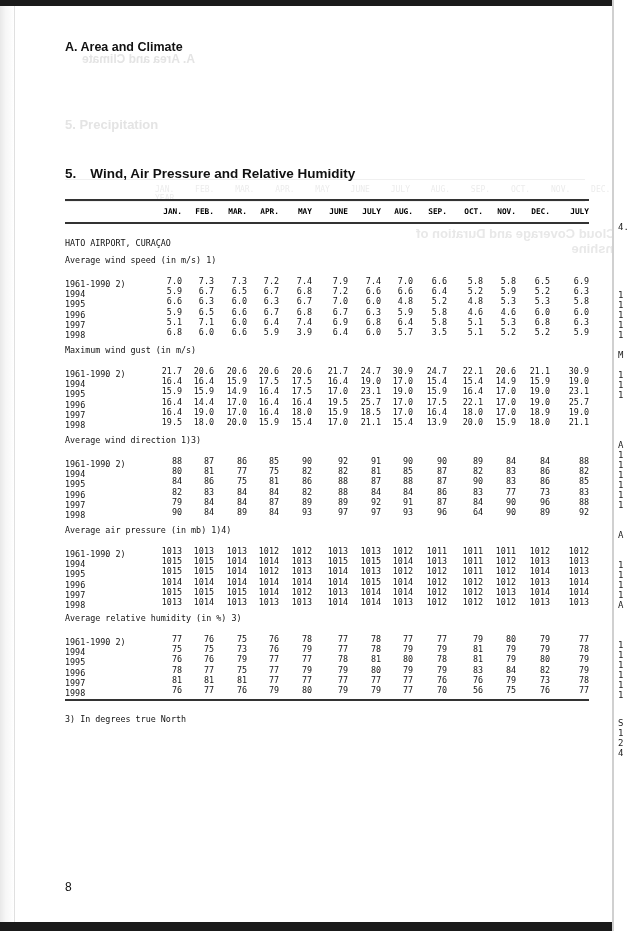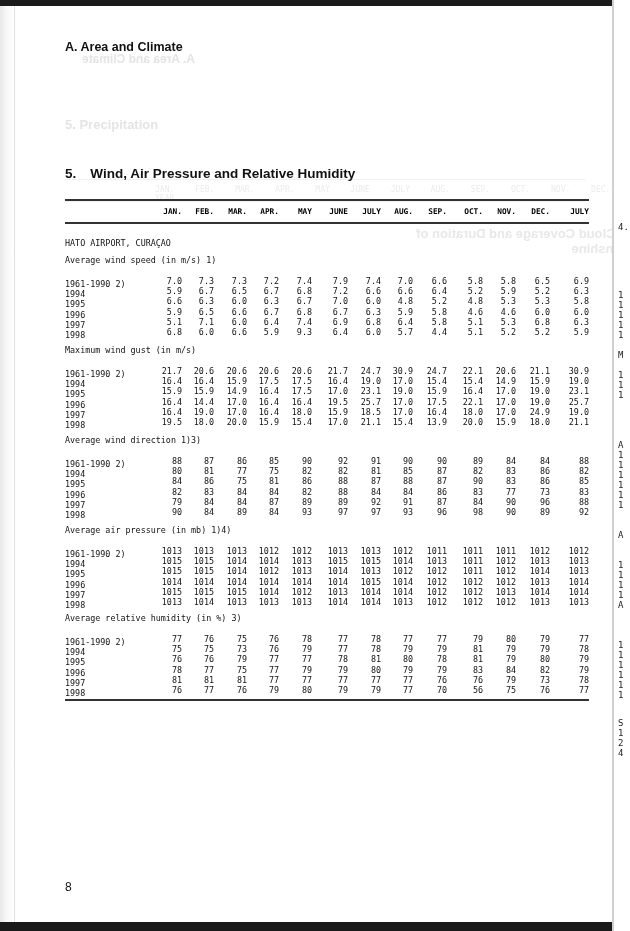--- a/index.html
+++ b/index.html
@@ -217,25 +217,25 @@
       <span class="cell" style="right: 73px;">5.3</span>
       <span class="cell" style="right: 39px;">6.8</span>
       <span class="cell" style="right: 0px;">6.3</span>
     </div>
     <div class="grid" style="top: 327px; height: 10px;">
       <span class="rowlabel" style="top: 3px;">1998</span>
       <span class="cell" style="right: 407px;">6.8</span>
       <span class="cell" style="right: 375px;">6.0</span>
       <span class="cell" style="right: 342px;">6.6</span>
       <span class="cell" style="right: 310px;">5.9</span>
-      <span class="cell" style="right: 277px;">9.3</span>
+      <span class="cell" style="right: 277px;">3.9</span>
       <span class="cell" style="right: 241px;">6.4</span>
       <span class="cell" style="right: 208px;">6.0</span>
       <span class="cell" style="right: 176px;">5.7</span>
-      <span class="cell" style="right: 142px;">4.4</span>
+      <span class="cell" style="right: 142px;">3.5</span>
       <span class="cell" style="right: 106px;">5.1</span>
       <span class="cell" style="right: 73px;">5.2</span>
       <span class="cell" style="right: 39px;">5.2</span>
       <span class="cell" style="right: 0px;">5.9</span>
     </div>
     <div class="label-line" style="top: 345px;">Maximum wind gust (in m/s)</div>
     <div class="grid" style="top: 366px; height: 10px;">
       <span class="rowlabel" style="top: 3px;">1961-1990 2)</span>
       <span class="cell" style="right: 407px;">21.7</span>
       <span class="cell" style="right: 375px;">20.6</span>
@@ -305,21 +305,21 @@
       <span class="cell" style="right: 375px;">19.0</span>
       <span class="cell" style="right: 342px;">17.0</span>
       <span class="cell" style="right: 310px;">16.4</span>
       <span class="cell" style="right: 277px;">18.0</span>
       <span class="cell" style="right: 241px;">15.9</span>
       <span class="cell" style="right: 208px;">18.5</span>
       <span class="cell" style="right: 176px;">17.0</span>
       <span class="cell" style="right: 142px;">16.4</span>
       <span class="cell" style="right: 106px;">18.0</span>
       <span class="cell" style="right: 73px;">17.0</span>
-      <span class="cell" style="right: 39px;">24.9</span>
+      <span class="cell" style="right: 39px;">18.9</span>
       <span class="cell" style="right: 0px;">19.0</span>
     </div>
     <div class="grid" style="top: 417px; height: 10px;">
       <span class="rowlabel" style="top: 3px;">1998</span>
       <span class="cell" style="right: 407px;">19.5</span>
       <span class="cell" style="right: 375px;">18.0</span>
       <span class="cell" style="right: 342px;">20.0</span>
       <span class="cell" style="right: 310px;">15.9</span>
       <span class="cell" style="right: 277px;">15.4</span>
       <span class="cell" style="right: 241px;">17.0</span>
@@ -416,21 +416,21 @@
       <span class="rowlabel" style="top: 3px;">1998</span>
       <span class="cell" style="right: 407px;">90</span>
       <span class="cell" style="right: 375px;">84</span>
       <span class="cell" style="right: 342px;">89</span>
       <span class="cell" style="right: 310px;">84</span>
       <span class="cell" style="right: 277px;">93</span>
       <span class="cell" style="right: 241px;">97</span>
       <span class="cell" style="right: 208px;">97</span>
       <span class="cell" style="right: 176px;">93</span>
       <span class="cell" style="right: 142px;">96</span>
-      <span class="cell" style="right: 106px;">98</span>
+      <span class="cell" style="right: 106px;">64</span>
       <span class="cell" style="right: 73px;">90</span>
       <span class="cell" style="right: 39px;">89</span>
       <span class="cell" style="right: 0px;">92</span>
     </div>
     <div class="label-line" style="top: 525px;">Average air pressure (in mb) 1)4)</div>
     <div class="grid" style="top: 546px; height: 10px;">
       <span class="rowlabel" style="top: 3px;">1961-1990 2)</span>
       <span class="cell" style="right: 407px;">1013</span>
       <span class="cell" style="right: 375px;">1013</span>
       <span class="cell" style="right: 342px;">1013</span>
@@ -620,15 +620,16 @@
       <span class="cell" style="right: 106px;">56</span>
       <span class="cell" style="right: 73px;">75</span>
       <span class="cell" style="right: 39px;">76</span>
       <span class="cell" style="right: 0px;">77</span>
     </div>
   </div>
 
 <div class="rule-thick" style="top:699px;"></div>
 
 <div class="footnotes">
+  <div>3) In degrees true North</div>
 </div>
 
 <div class="page-number">8</div>
 
 </body></html>

